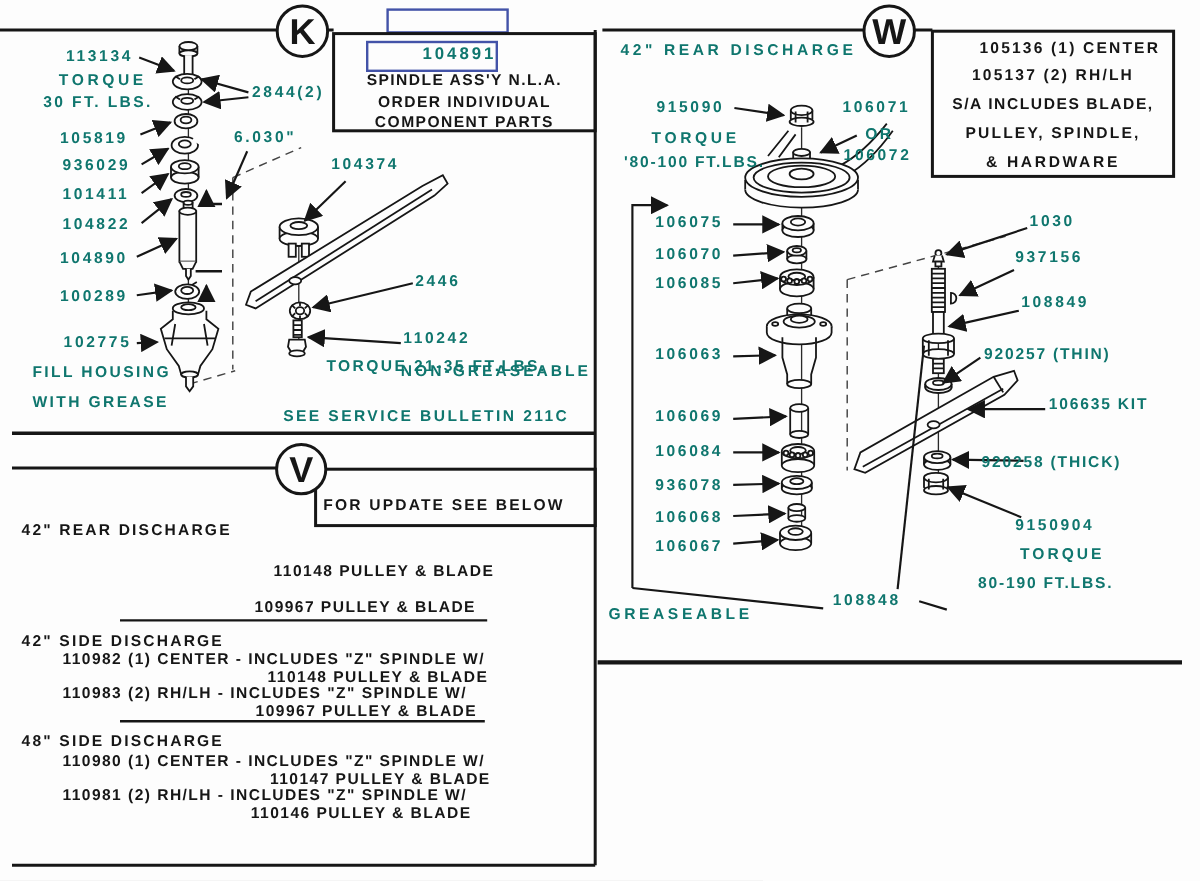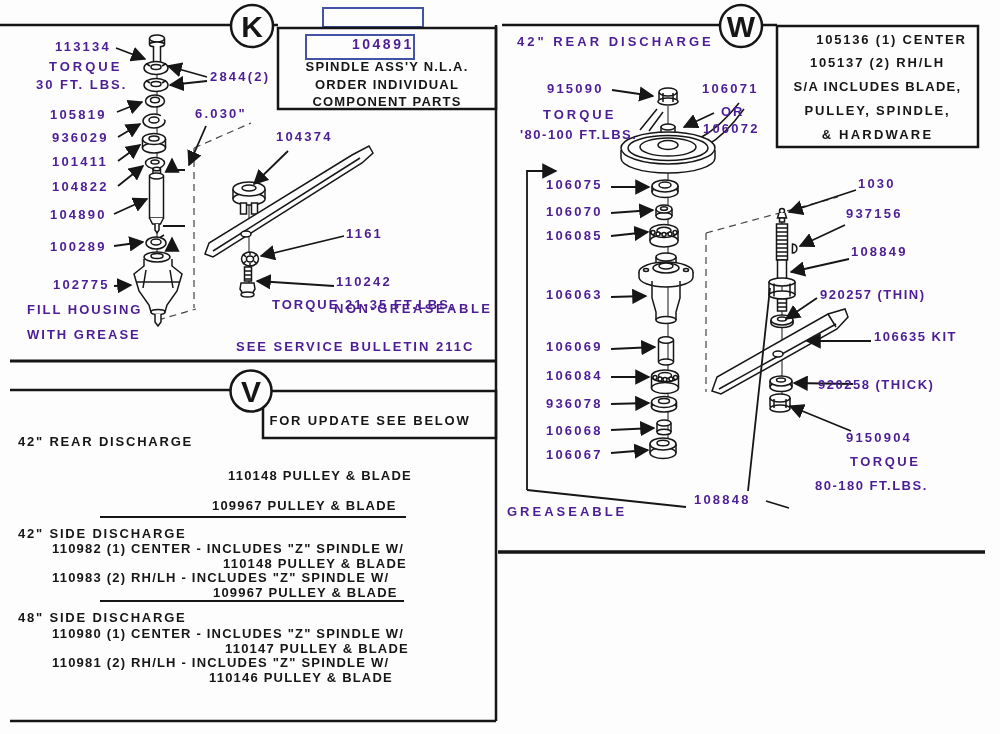--- a/index.html
+++ b/index.html
@@ -1,20 +1,20 @@
 <!DOCTYPE html>
 <html><head>
 <meta charset="utf-8">
 <style>
   html,body{margin:0;padding:0;background:#e8e8e8;}
   .canvas{position:relative;width:1000px;height:734px;background:#fdfdfd;overflow:hidden;
           font-family:"Liberation Sans",sans-serif;color:#161616;}
   svg.art{position:absolute;left:0;top:0;width:1000px;height:734px;}
   .plabel{position:absolute;font-weight:bold;font-size:13px;letter-spacing:2.2px;
-          white-space:nowrap;color:#4c1d95;line-height:1;}
+          white-space:nowrap;color:#0f766e;line-height:1;}
   .vline{position:absolute;font-weight:bold;font-size:13px;letter-spacing:1.2px;
          white-space:nowrap;color:#161616;line-height:1;}
   .vhead{letter-spacing:1.8px;}
   .boxline{position:absolute;font-weight:bold;font-size:13px;letter-spacing:1.2px;
            text-align:center;color:#161616;line-height:1;}
   .notetext{position:absolute;font-weight:bold;font-size:10px;letter-spacing:0.2px;
             color:#2a2a2a;line-height:12.5px;white-space:nowrap;}
   .hlbox{position:absolute;border:2px solid #4353a8;background:transparent;}
   .circle-letter{font-family:"Liberation Sans",sans-serif;font-weight:bold;}
 </style>
@@ -383,21 +383,21 @@
       <span class="plabel" style="left: 52px; top: 131px;">936029</span>
       <span class="plabel" style="left: 52px; top: 155px;">101411</span>
       <span class="plabel" style="left: 52px; top: 180px;">104822</span>
       <span class="plabel" style="left: 50px; top: 208px;">104890</span>
       <span class="plabel" style="left: 50px; top: 240px;">100289</span>
       <span class="plabel" style="left: 53px; top: 278px;">102775</span>
       <span class="plabel" style="left: 27px; top: 303px; letter-spacing: 2px;">FILL HOUSING</span>
       <span class="plabel" style="left: 27px; top: 328px; letter-spacing: 2px;">WITH GREASE</span>
       <span class="plabel" style="left: 195px; top: 107px;">6.030"</span>
       <span class="plabel" style="left: 276px; top: 130px;">104374</span>
-      <span class="plabel" style="left: 346px; top: 227px;">1161</span>
+      <span class="plabel" style="left: 346px; top: 227px;">2446</span>
       <span class="plabel" style="left: 336px; top: 275px;">110242</span>
       <span class="plabel" style="left: 272px; top: 298px; letter-spacing: 2px;">TORQUE 21-35 FT.LBS.</span>
       <span class="plabel" style="left: 334px; top: 302px; letter-spacing: 2.5px;">NON-GREASEABLE</span>
       <span class="plabel" style="left: 236px; top: 340px; letter-spacing: 2px;">SEE SERVICE BULLETIN 211C</span>
       <span class="plabel" style="left: 517px; top: 35px; letter-spacing: 3px;">42"  REAR DISCHARGE</span>
       <span class="plabel" style="left: 547px; top: 82px;">915090</span>
       <span class="plabel" style="left: 543px; top: 108px; letter-spacing: 3px;">TORQUE</span>
       <span class="plabel" style="left: 520px; top: 128px; letter-spacing: 1.5px;">'80-100 FT.LBS.</span>
       <span class="plabel" style="left: 702px; top: 82px;">106071</span>
       <span class="plabel" style="left: 721px; top: 105px; letter-spacing: 2px;">OR</span>
@@ -412,21 +412,21 @@
       <span class="plabel" style="left: 546px; top: 424px;">106068</span>
       <span class="plabel" style="left: 546px; top: 448px;">106067</span>
       <span class="plabel" style="left: 858px; top: 177px;">1030</span>
       <span class="plabel" style="left: 846px; top: 207px;">937156</span>
       <span class="plabel" style="left: 851px; top: 245px;">108849</span>
       <span class="plabel" style="left: 820px; top: 288px; letter-spacing: 1.5px;">920257 (THIN)</span>
       <span class="plabel" style="left: 874px; top: 330px; letter-spacing: 1.5px;">106635 KIT</span>
       <span class="plabel" style="left: 818px; top: 378px; letter-spacing: 1.5px;">920258 (THICK)</span>
       <span class="plabel" style="left: 846px; top: 431px;">9150904</span>
       <span class="plabel" style="left: 850px; top: 455px; letter-spacing: 2.5px;">TORQUE</span>
-      <span class="plabel" style="left: 815px; top: 479px; letter-spacing: 1.5px;">80-180 FT.LBS.</span>
+      <span class="plabel" style="left: 815px; top: 479px; letter-spacing: 1.5px;">80-190 FT.LBS.</span>
       <span class="plabel" style="left: 694px; top: 493px;">108848</span>
       <span class="plabel" style="left: 507px; top: 505px; letter-spacing: 3px;">GREASEABLE</span>
       <span class="vline vhead" style="left: 18px; top: 435px;">42"  REAR DISCHARGE</span>
       <span class="vline" style="left: 228px; top: 469px;">110148 PULLEY &amp; BLADE</span>
       <span class="vline" style="left: 212px; top: 499px;">109967 PULLEY &amp; BLADE</span>
       <span class="vline vhead" style="left: 18px; top: 527px;">42"  SIDE DISCHARGE</span>
       <span class="vline" style="left: 52px; top: 542px;">110982 (1) CENTER - INCLUDES "Z" SPINDLE W/</span>
       <span class="vline" style="left: 223px; top: 557px;">110148 PULLEY &amp; BLADE</span>
       <span class="vline" style="left: 52px; top: 571px;">110983 (2) RH/LH - INCLUDES "Z" SPINDLE W/</span>
       <span class="vline" style="left: 213px; top: 586px;">109967 PULLEY &amp; BLADE</span>

